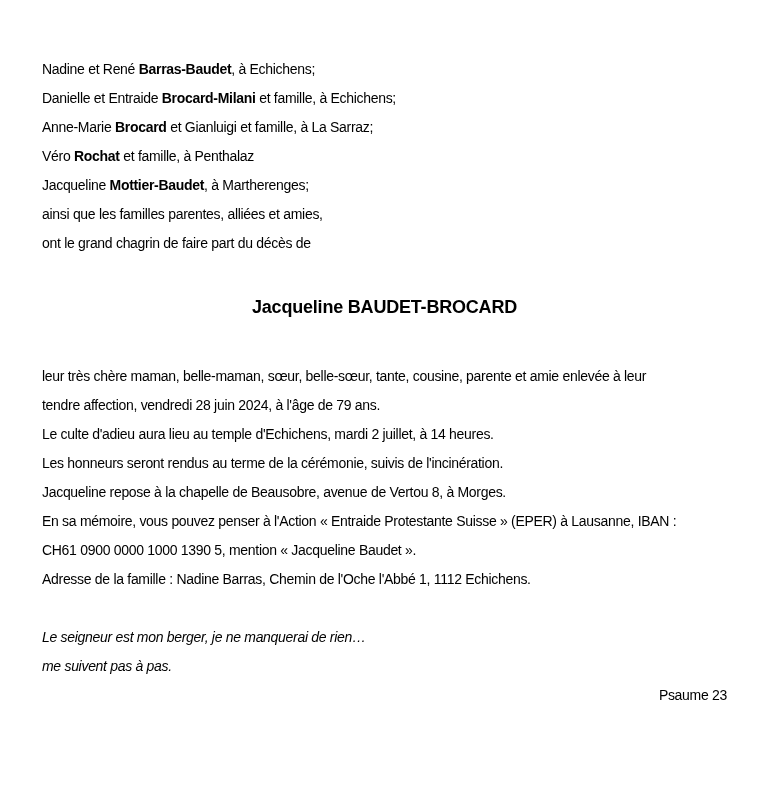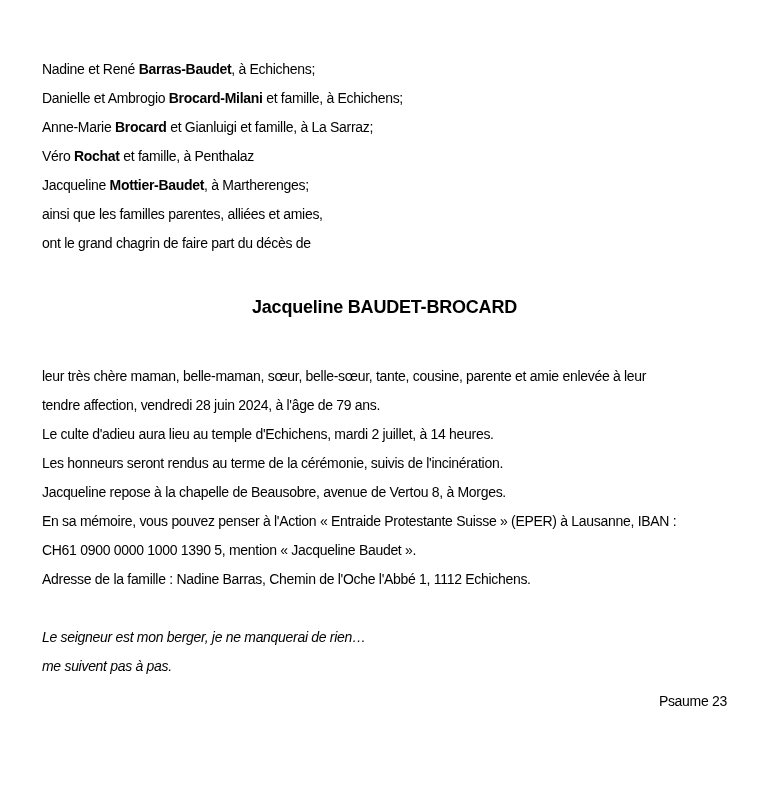--- a/index.html
+++ b/index.html
@@ -42,33 +42,32 @@
   }
   .body-block {
     margin-top: 40px;
   }
   .quote-block {
     margin-top: 29px;
     text-align: left;
     font-style: italic;
   }
   .quote-attribution {
-    margin-top: 6px;
     text-align: right;
     line-height: 29px;
   }
 </style>
 </head>
 <body>
 
 <div class="page">
 
   <div class="family-list">
       <div class="line"><span>Nadine et René </span><span class="bold">Barras-Baudet</span><span>, à Echichens;</span></div>
-      <div class="line"><span>Danielle et Ambrogio </span><span class="bold">Brocard-Milani</span><span> et famille, à Echichens;</span></div>
+      <div class="line"><span>Danielle et Entraide </span><span class="bold">Brocard-Milani</span><span> et famille, à Echichens;</span></div>
       <div class="line"><span>Anne-Marie </span><span class="bold">Brocard</span><span> et Gianluigi et famille, à La Sarraz;</span></div>
       <div class="line"><span>Véro </span><span class="bold">Rochat</span><span> et famille, à Penthalaz</span></div>
       <div class="line"><span>Jacqueline </span><span class="bold">Mottier-Baudet</span><span>, à Martherenges;</span></div>
       <div class="line"><span>ainsi que les familles parentes, alliées et amies,</span></div>
       <div class="line"><span>ont le grand chagrin de faire part du décès de</span></div>
     </div>
 
   <div class="doc-title">Jacqueline BAUDET-BROCARD</div>
 
   <div class="body-block">

